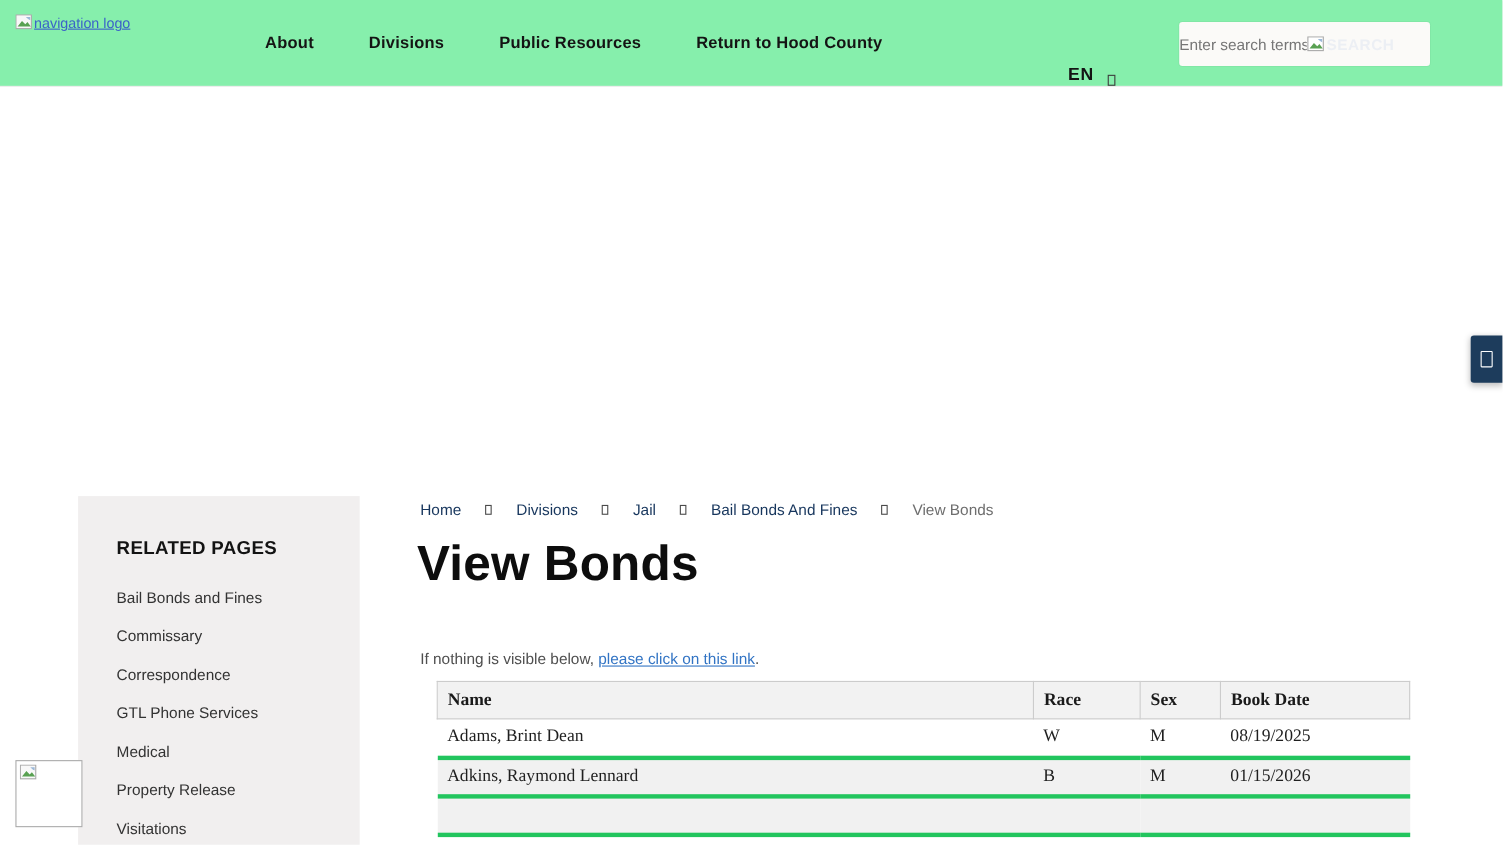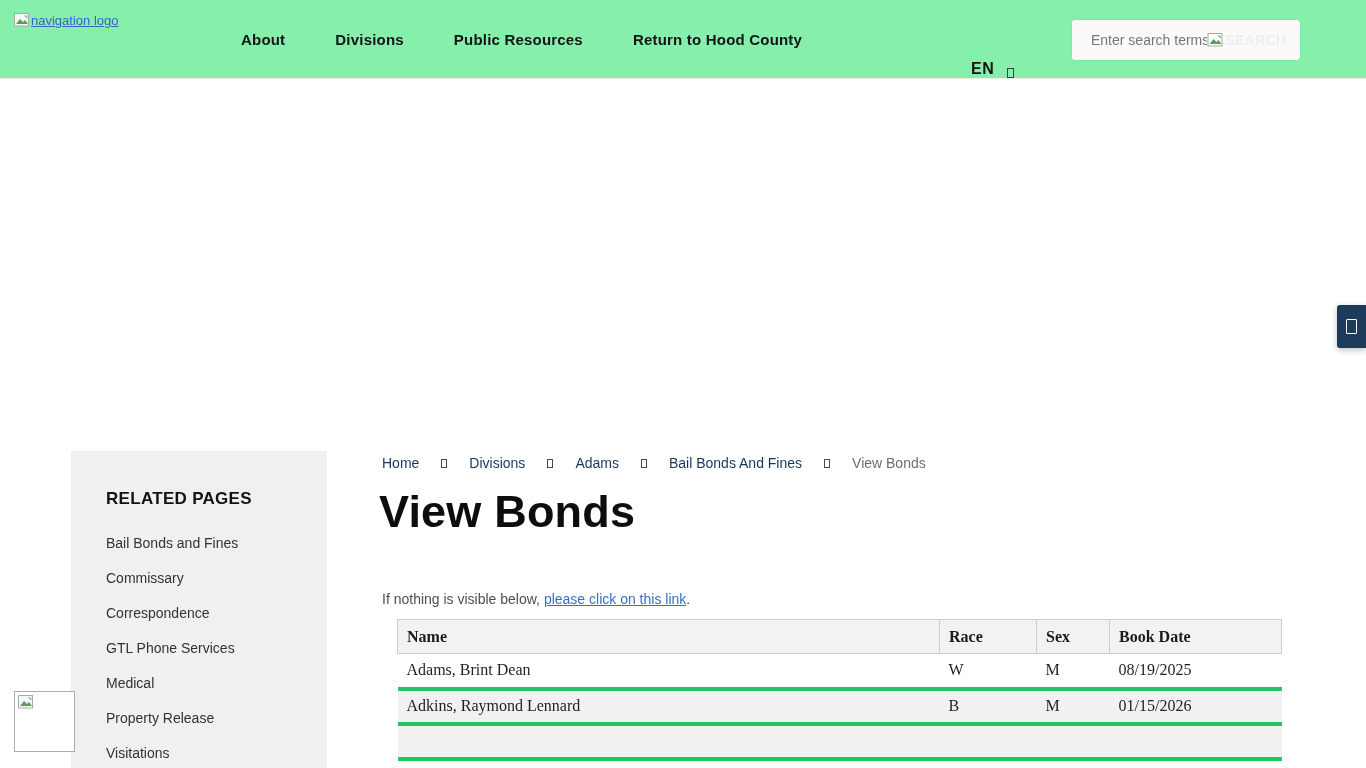--- a/index.html
+++ b/index.html
@@ -18,21 +18,21 @@
   .nav-item { font-size:15px; font-weight:700; color:#141414; cursor:pointer;
               letter-spacing:.2px; white-space:nowrap; }
   .lang { position:absolute; left:971px; top:0; height:78px; display:flex;
           align-items:flex-end; gap:13px; cursor:pointer; }
   .lang .lang-label { font-size:16px; font-weight:700; color:#141414; letter-spacing:.5px; }
   .tofu { display:inline-block; border:1px solid #3d3d3d; background:transparent; }
   .tofu.small { width:7px; height:10px; }
   .search-wrap { position:absolute; left:1072px; top:20px; width:228px; height:40px;
                  background:#fbfaf8; border-radius:3px; display:flex; align-items:center;
                  box-shadow:0 0 0 1px rgba(0,0,0,0.03); }
-  .search-input { border:none; outline:none; background:transparent; margin-left:19px;
+  .search-input { border:none; outline:none; background:transparent; 
                   width:116px; height:30px; font-size:14px; color:#333;
                   font-family:"Liberation Sans", sans-serif; }
   .search-input::placeholder { color:#767676; }
   .search-btn { display:flex; align-items:center; gap:1px; border:none; background:transparent;
                 cursor:pointer; padding:0; }
   .search-btn .btn-label { font-size:14px; font-weight:700; color:#eceff4;
                            font-family:"Liberation Sans", sans-serif; letter-spacing:.4px; }
 
   
   .bimg { flex:0 0 auto; }
@@ -150,21 +150,21 @@
           <a>Visitations</a>
         </li>
     </ul>
   </aside>
 
   <nav class="breadcrumb">
     <a class="crumb-link">Home</a>
     <span class="crumb-sep"></span>
     <a class="crumb-link">Divisions</a>
     <span class="crumb-sep"></span>
-    <a class="crumb-link">Adams</a>
+    <a class="crumb-link">Jail</a>
     <span class="crumb-sep"></span>
     <a class="crumb-link">Bail Bonds And Fines</a>
     <span class="crumb-sep"></span>
     <span class="crumb-current">View Bonds</span>
   </nav>
 
   <h1 class="page-title">View Bonds</h1>
 
   <p class="note"><span>If nothing is visible below, </span><a>please click on this link</a><span>.</span></p>
 

